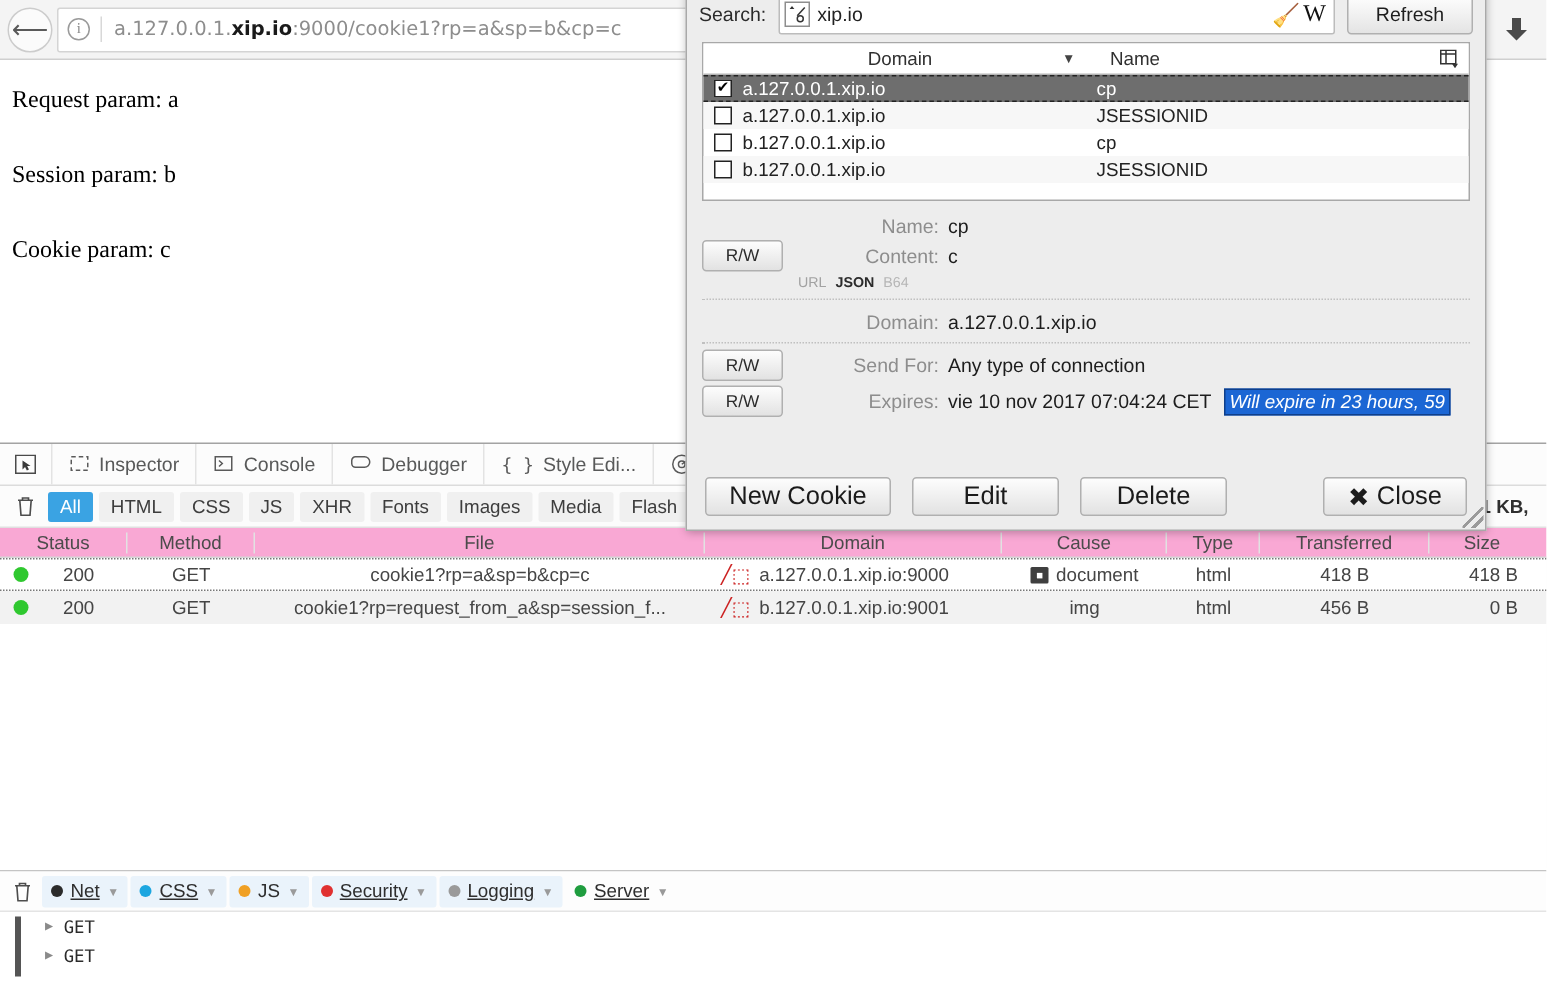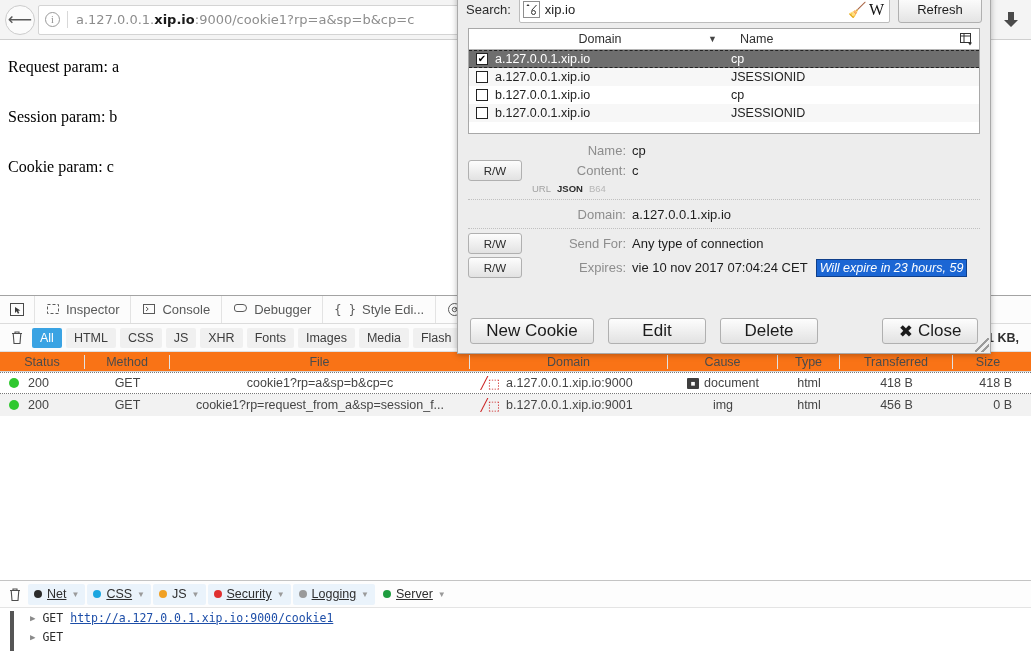--- a/index.html
+++ b/index.html
@@ -95,33 +95,33 @@
   }
   .fbtn.active { background: #3aa3e3; color: #fff; }
   .dt-right-size {
     margin-left: auto; font-weight: bold; font-size: 12.5px; color: #303030;
     padding-right: 6px; white-space: nowrap;
   }
 
   
   .net-head {
     height: 20px; display: flex; align-items: center;
-    background: #f97316; border-bottom: 1px solid #d6d6d6;
+    background: #f9a8d4; border-bottom: 1px solid #d6d6d6;
     font-size: 12.5px; color: #4b4b4b;
   }
   .net-head > div { text-align: center; border-right: 1px solid #e2e2e2; overflow: hidden; white-space: nowrap; }
   .net-head > div:last-child { border-right: none; }
   .net-row {
     height: 22px; display: flex; align-items: center;
     font-size: 12.5px; color: #454545;
   }
   .net-row.r0 { background: #ffffff; border-top: 1px dotted #777; border-bottom: 1px dotted #777; }
   .net-row.r1 { background: #f2f2f2; }
   .net-row > div { overflow: hidden; white-space: nowrap; }
-  .c-status { width: 85px; display: flex; align-items: center; gap: 9px; padding-left: 9px; }
+  .c-status { width: 85px; display: flex; align-items: center; gap: 23px; padding-left: 9px; }
   .dot-green { width: 10px; height: 10px; border-radius: 50%; background: #2fc82f; flex: none; }
   .c-method { width: 85px; text-align: center; }
   .c-file { width: 300px; text-align: center; }
   .c-domain { width: 198px; display: flex; align-items: center; gap: 6px; padding-left: 10px; }
   .c-cause { width: 110px; display: flex; align-items: center; justify-content: center; gap: 5px; }
   .c-type { width: 62px; text-align: center; }
   .c-transferred { width: 113px; text-align: center; }
   .c-size { width: 70px; text-align: right; padding-right: 11px; }
   .h-status { width: 85px; } .h-method { width: 85px; } .h-file { width: 300px; }
   .h-domain { width: 198px; } .h-cause { width: 110px; } .h-type { width: 62px; }
@@ -444,21 +444,20 @@
         <span class="cdot" style="background:#1f9d3f"></span>
         <span class="u">Server</span>
         <span class="carrow">▼</span>
       </div>
     </div>
     <div class="cons-body">
       <div class="cons-bar"></div>
       <div class="cons-line">
         <span class="tri">▶</span>
         <span>GET</span>
-        <span class="cons-link">http://a.127.0.0.1.xip.io:9000/cookie1</span>
       </div>
       <div class="cons-line">
         <span class="tri">▶</span>
         <span>GET</span>
       </div>
     </div>
   </div>
 
   <div class="dialog">
 

